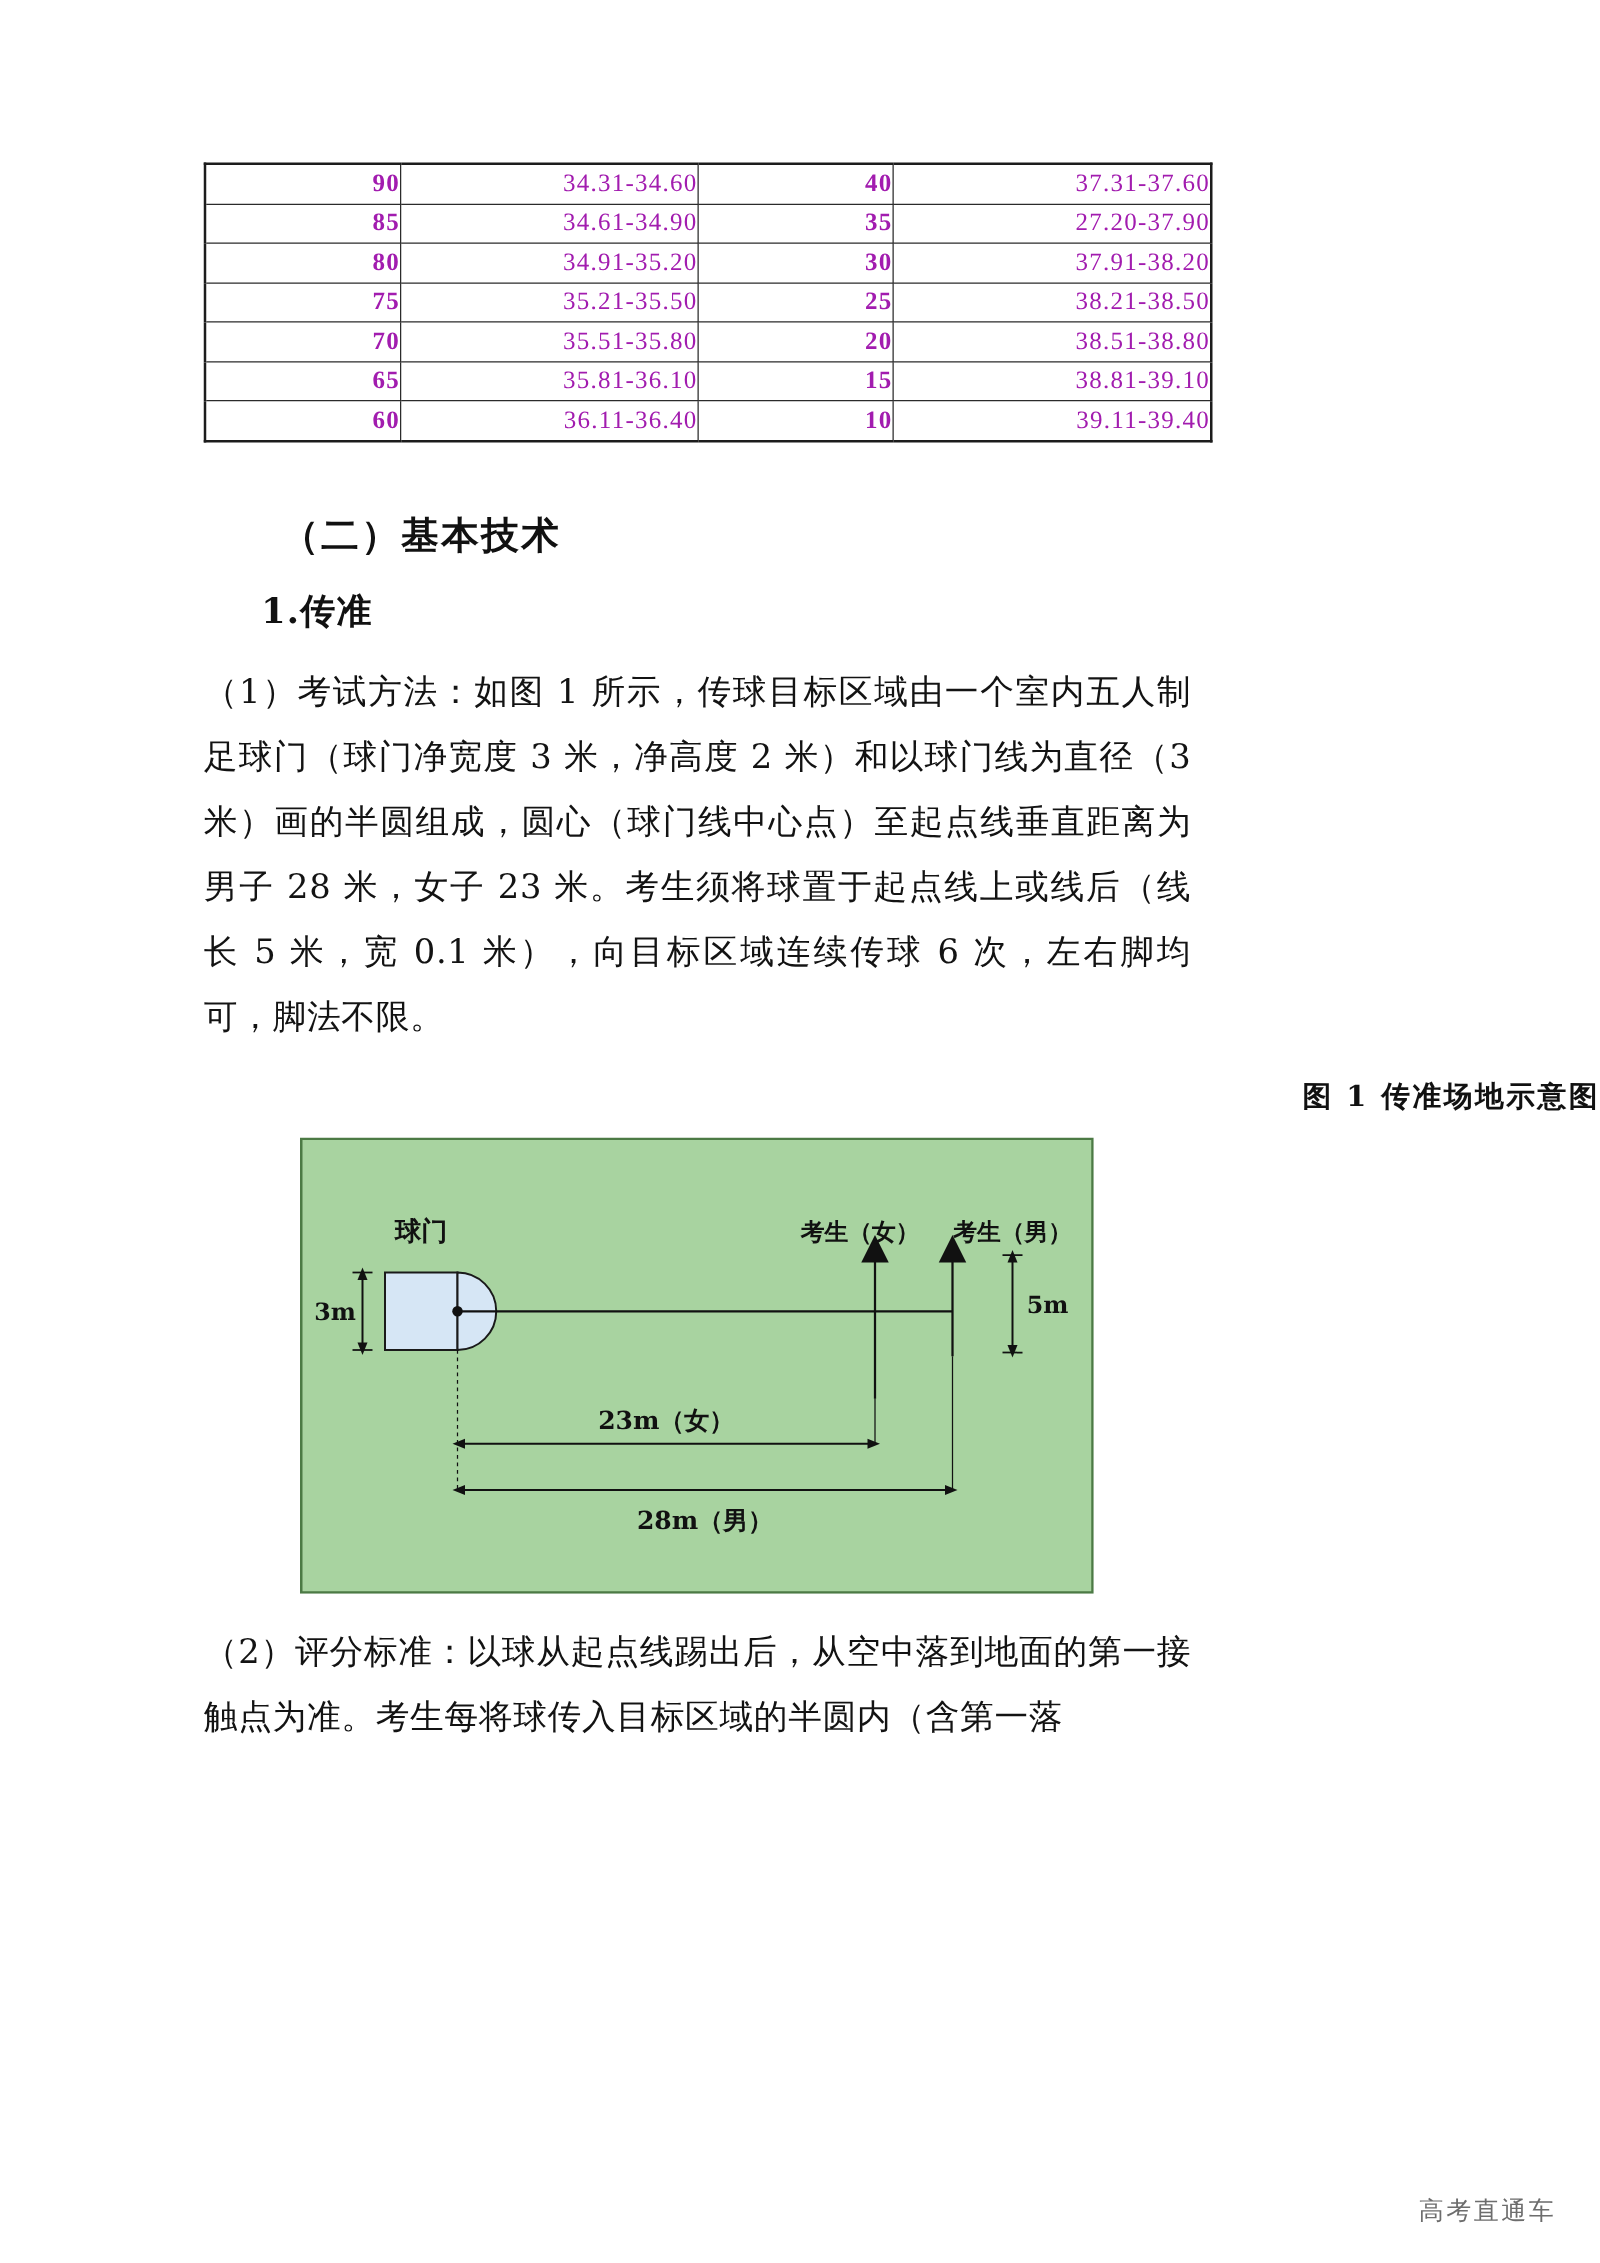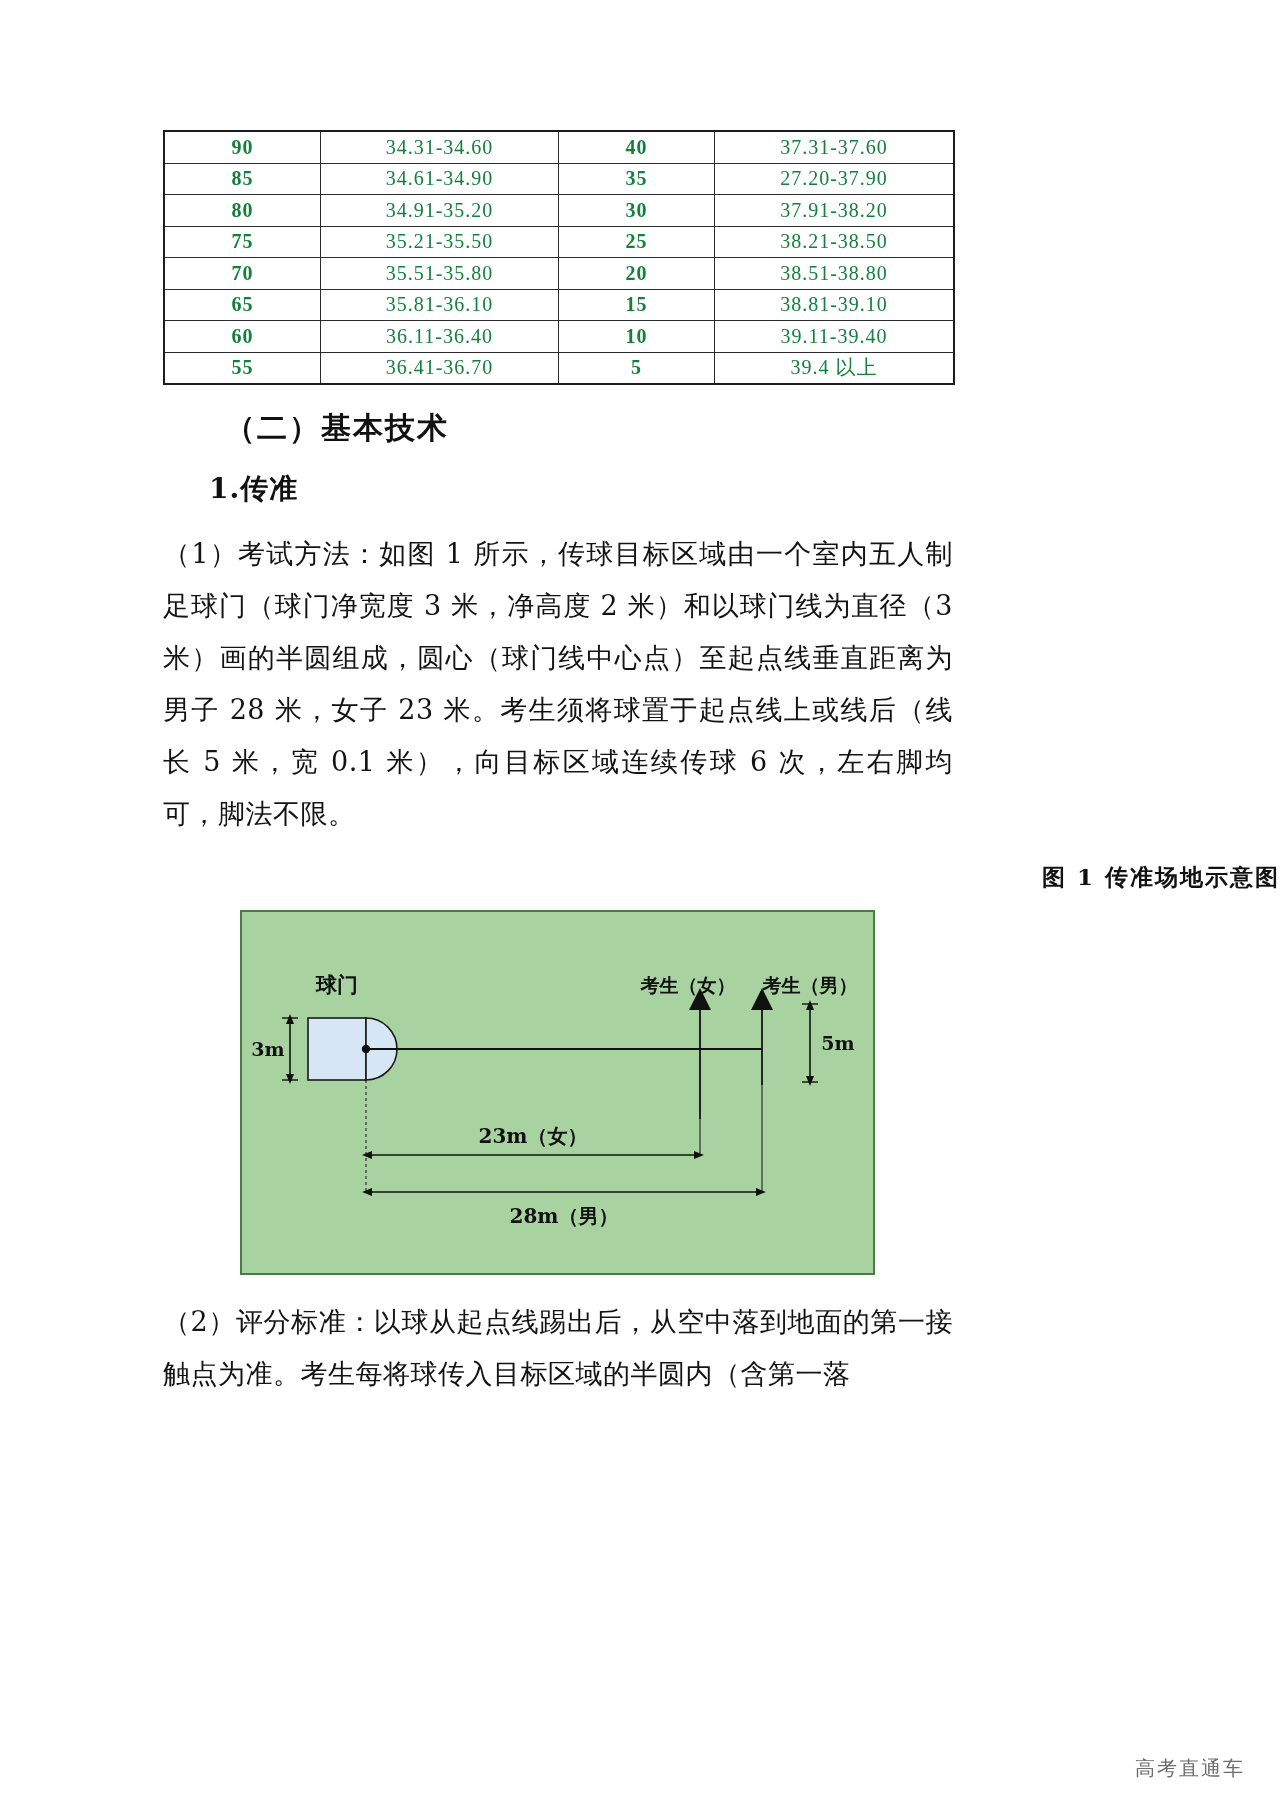--- a/index.html
+++ b/index.html
@@ -21,37 +21,37 @@
   .score-table{
     position:absolute;
     left:163px; top:130px;
     width:785px;
     border-collapse:collapse;
     table-layout:fixed;
   }
   .score-table td{
     border:1px solid #2b2b2b;
     height:30.5px;
-    text-align:center;
+    text-align:right;
     vertical-align:middle;
     font-family:"Liberation Serif","DejaVu Serif",serif;
     font-size:20px;
     letter-spacing:1px;
-    color:#15803d;
+    color:#a21caf;
     padding:0;
   }
   .score-table .c0{width:155px;font-weight:700;}
   .score-table .c1{width:237px;}
   .score-table .c2{width:155px;font-weight:700;}
   .score-table .c3{width:238px;}
   .score-table{border:2px solid #1c1c1c;}
   .score-table tr:first-child td{border-top:2px solid #1c1c1c;}
   .score-table tr:last-child td{border-bottom:2px solid #1c1c1c;}
   .score-table td:first-child{border-left:2px solid #1c1c1c;}
-  .score-table td:last-child{border-right:2px solid #1c1c1c;}
+  .score-table td:last-child{border-right:2px solid #1c1c1c;padding-left:15px;}
 
   
   .cn{
     font-family:"DejaVu Serif","Liberation Serif",serif;
   }
   .h-section{
     position:absolute;
     left:225px; top:408px;
     font-size:30px;
     font-weight:700;
@@ -159,26 +159,20 @@
         <td class="c1">35.81-36.10</td>
         <td class="c2">15</td>
         <td class="c3">38.81-39.10</td>
       </tr>
       <tr>
         <td class="c0">60</td>
         <td class="c1">36.11-36.40</td>
         <td class="c2">10</td>
         <td class="c3">39.11-39.40</td>
       </tr>
-      <tr>
-        <td class="c0">55</td>
-        <td class="c1">36.41-36.70</td>
-        <td class="c2">5</td>
-        <td class="c3">39.4 以上</td>
-      </tr>
     </tbody>
   </table>
 
   <div class="h-section cn">（二）基本技术</div>
   <div class="h-sub cn">1.传准</div>
 
   <div class="body-text cn">（1）考试方法：如图 1 所示，传球目标区域由一个室内五人制足球门（球门净宽度 3 米，净高度 2 米）和以球门线为直径（3 米）画的半圆组成，圆心（球门线中心点）至起点线垂直距离为男子 28 米，女子 23 米。考生须将球置于起点线上或线后（线长 5 米，宽 0.1 米），向目标区域连续传球 6 次，左右脚均可，脚法不限。</div>
 
   <div class="fig-caption cn">图 1 传准场地示意图</div>
 

